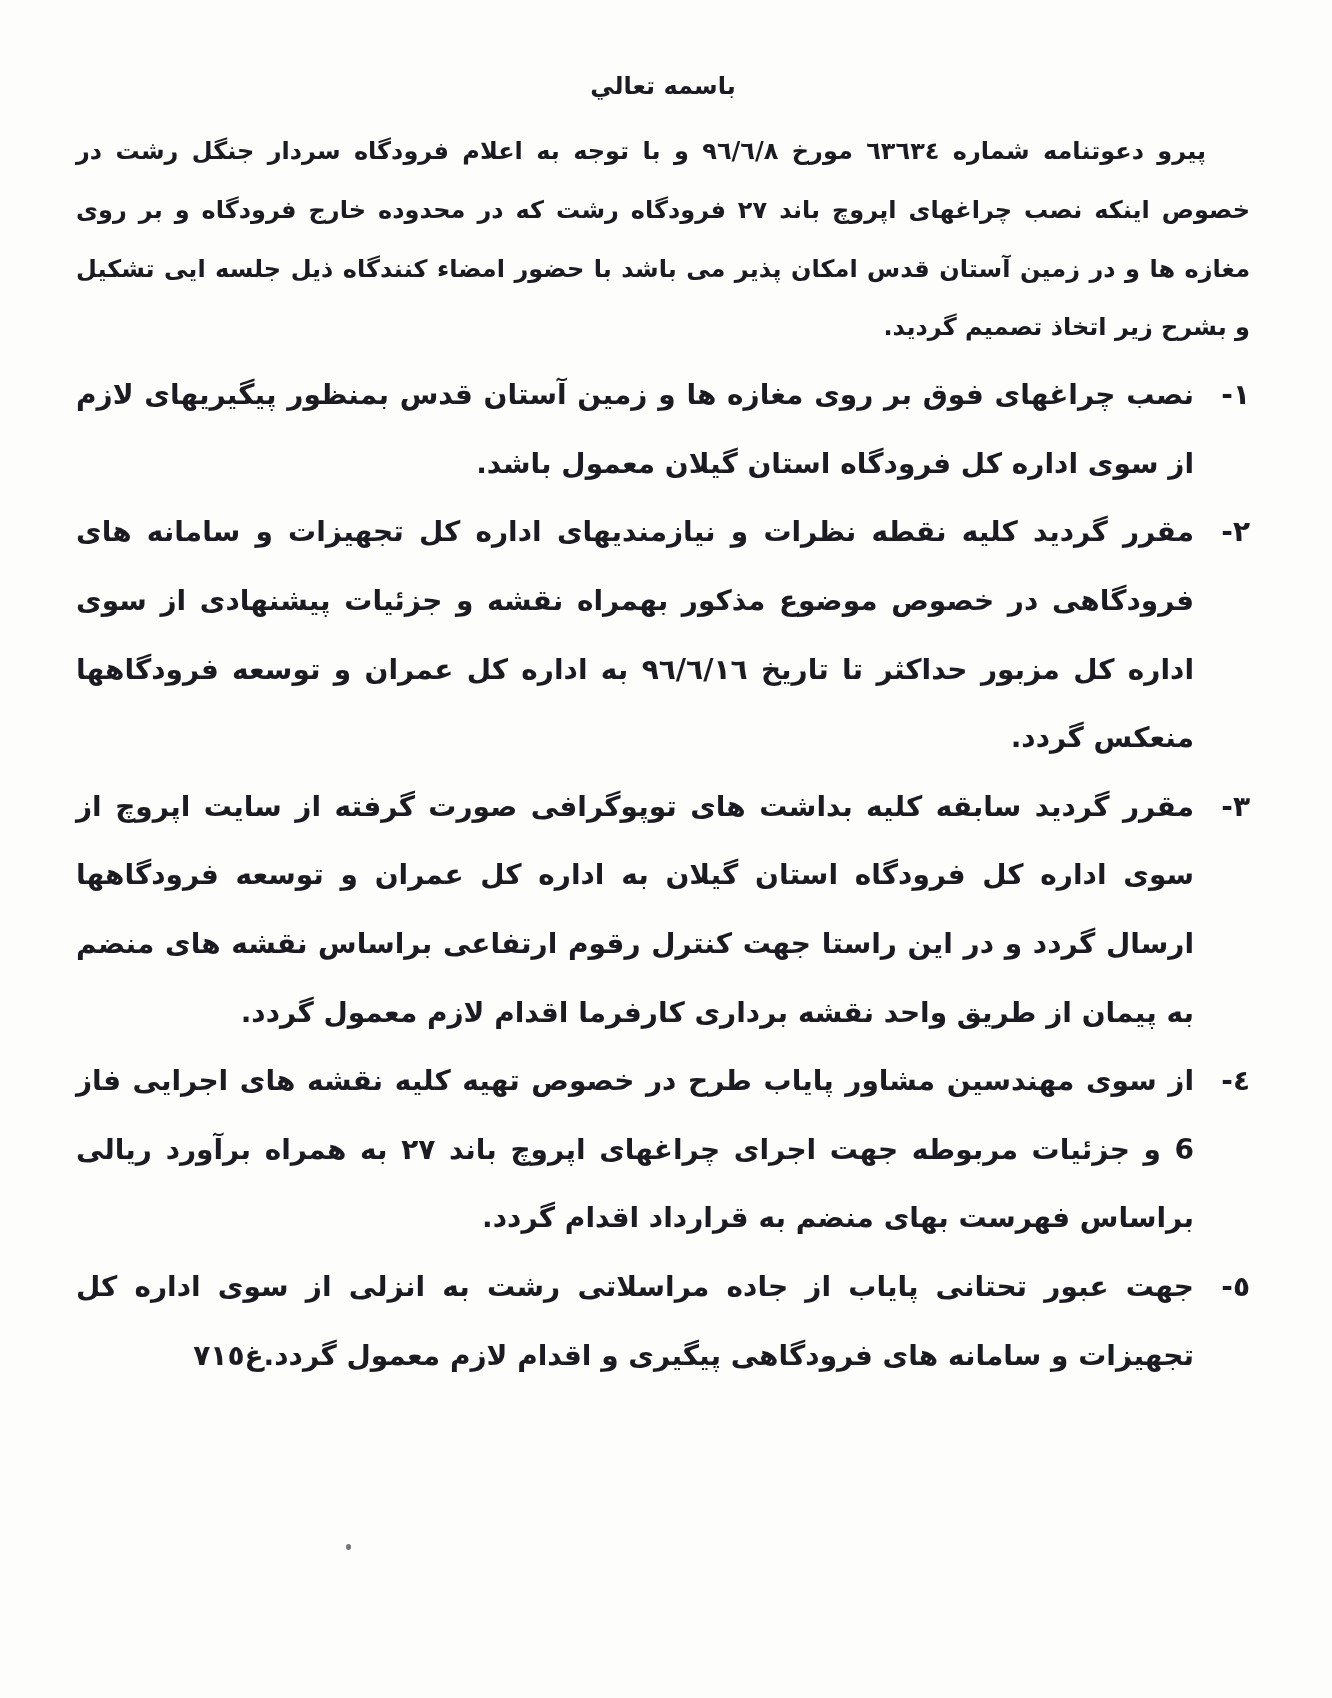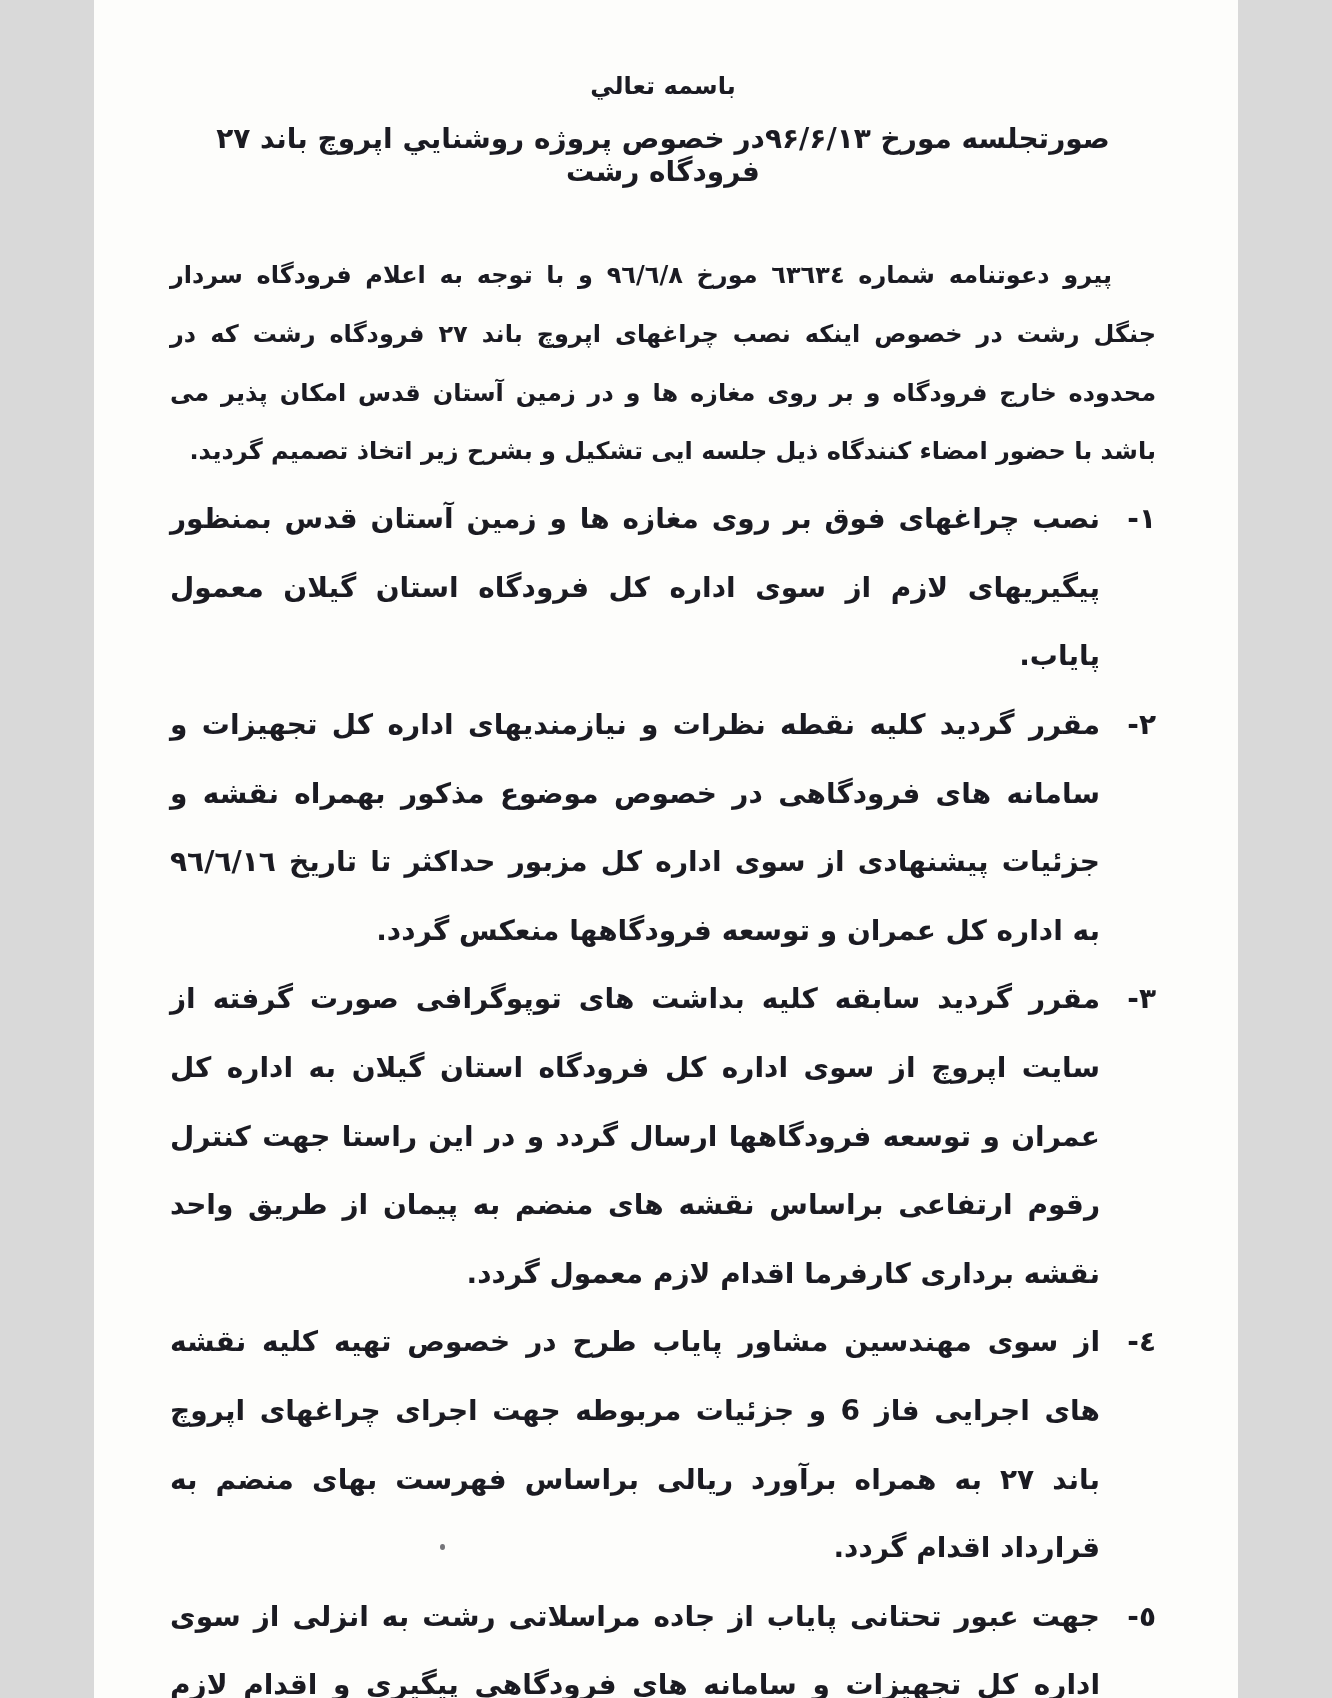--- a/index.html
+++ b/index.html
@@ -2,21 +2,21 @@
 <html dir="rtl" lang="fa"><head>
 <meta charset="utf-8">
 <style>
   html, body {
     margin: 0;
     padding: 0;
     background: #d9d9d9;
   }
   .page {
     position: relative;
-    width: 1144px;
+    width: 1332px;
     height: 1698px;
     margin: 0 auto;
     box-sizing: border-box;
     background: #fdfdfb;
     direction: rtl;
     font-family: "DejaVu Sans", sans-serif;
     font-weight: bold;
     color: #1b1b22;
     padding: 72px 82px 0 76px;
     overflow: hidden;
@@ -65,27 +65,26 @@
     opacity: 0.7;
   }
 </style>
 </head>
 <body>
 
 <div class="page">
 
   <div class="bismillah">باسمه تعالي</div>
 
-  <div class="doc-title">صورتجلسه مورخ ۹۶/۶/۱۳در خصوص پروژه روشنايي اپروچ باند ۲۷ فرودگاه رشت</div>
 
   <p class="intro">پيرو دعوتنامه شماره ٦٣٦٣٤ مورخ ٩٦/٦/٨ و با توجه به اعلام فرودگاه سردار جنگل رشت در خصوص اينكه نصب چراغهای اپروچ باند ۲۷ فرودگاه رشت كه در محدوده خارج فرودگاه و بر روی مغازه ها و در زمين آستان قدس امكان پذير می باشد با حضور امضاء كنندگاه ذيل جلسه ايی تشكيل و بشرح زير اتخاذ تصميم گرديد.</p>
 
   <div class="item">
     <span class="num">١-</span>
-    <span class="txt">نصب چراغهای فوق بر روی مغازه ها و زمين آستان قدس بمنظور پيگيريهای لازم از سوی اداره كل فرودگاه استان گيلان معمول پاياب.</span>
+    <span class="txt">نصب چراغهای فوق بر روی مغازه ها و زمين آستان قدس بمنظور پيگيريهای لازم از سوی اداره كل فرودگاه استان گيلان معمول باشد.</span>
   </div>
 
   <div class="item">
     <span class="num">٢-</span>
     <span class="txt">مقرر گرديد كليه نقطه نظرات و نيازمنديهای اداره كل تجهيزات و سامانه های فرودگاهی در خصوص موضوع مذكور بهمراه نقشه و جزئيات پيشنهادی از سوی اداره كل مزبور حداكثر تا تاريخ ٩٦/٦/١٦ به اداره كل عمران و توسعه فرودگاهها منعكس گردد.</span>
   </div>
 
   <div class="item">
     <span class="num">٣-</span>
     <span class="txt">مقرر گرديد سابقه كليه بداشت های توپوگرافی صورت گرفته از سايت اپروچ از سوی اداره كل فرودگاه استان گيلان به اداره كل عمران و توسعه فرودگاهها ارسال گردد و در اين راستا جهت كنترل رقوم ارتفاعی براساس نقشه های منضم به پيمان از طريق واحد نقشه برداری كارفرما اقدام لازم معمول گردد.</span>

